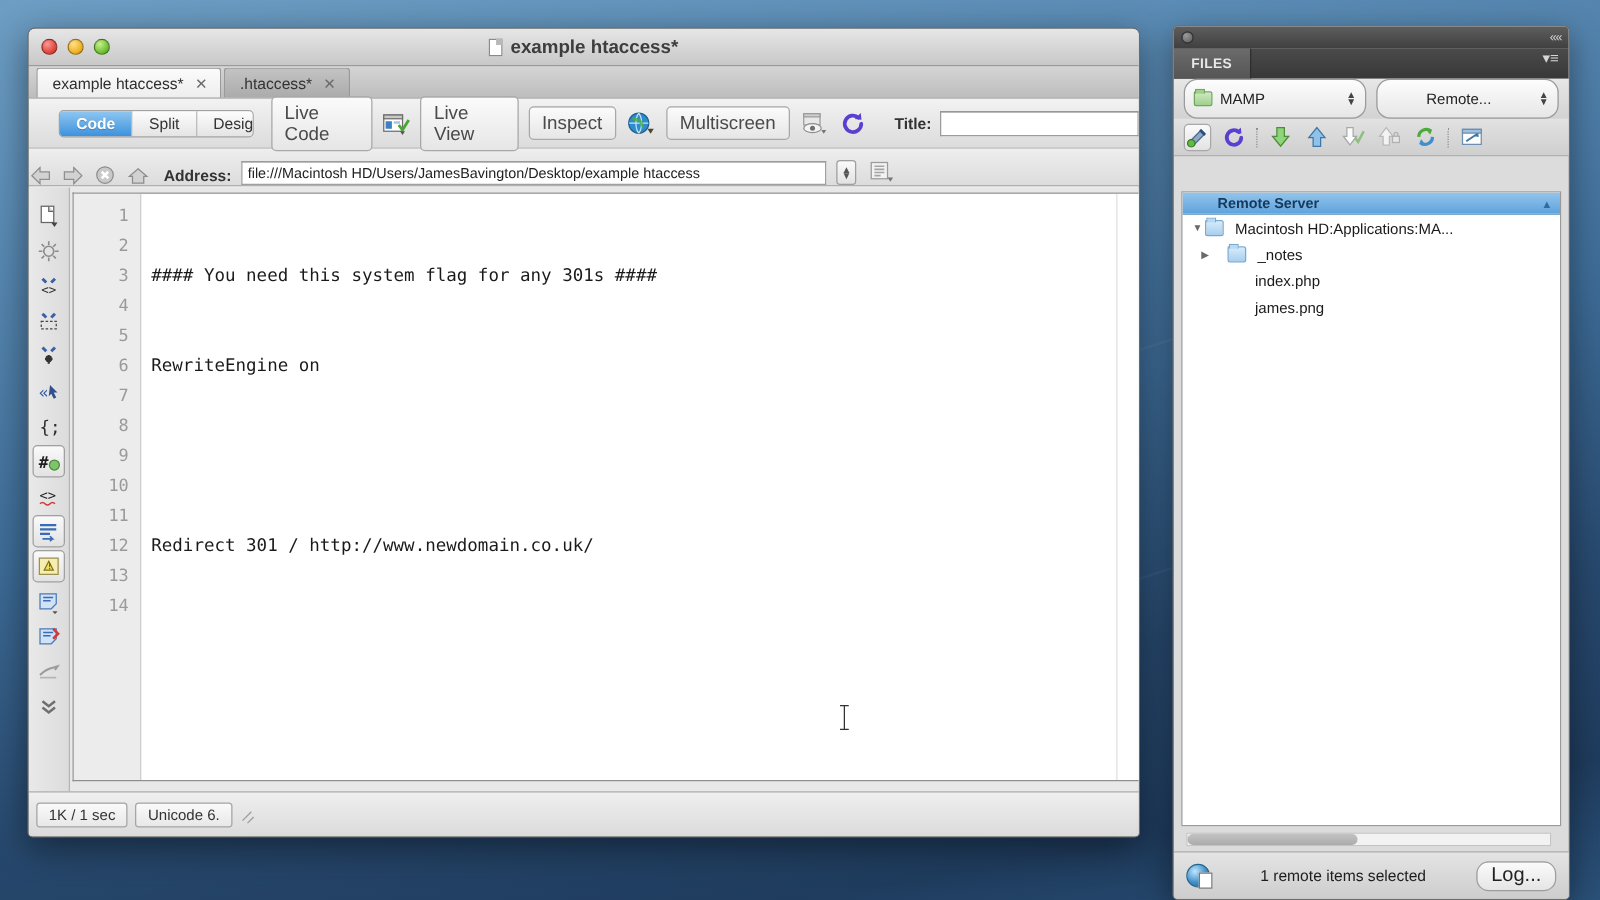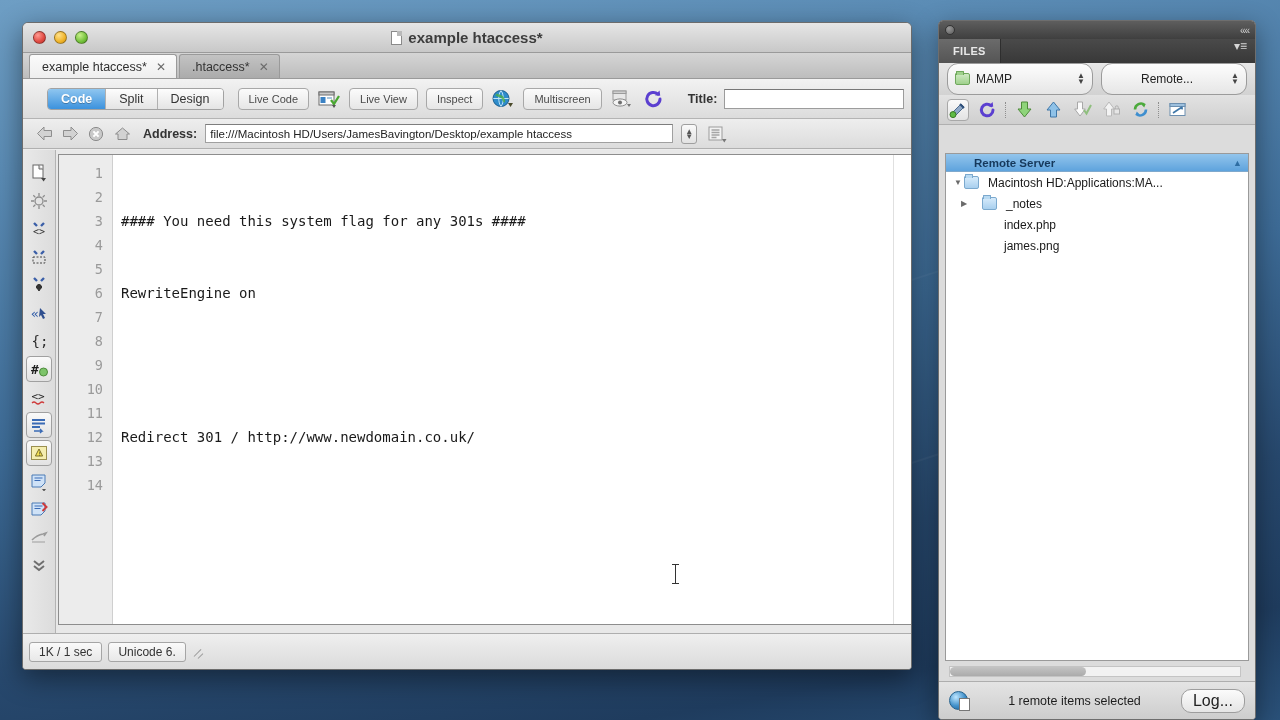--- a/index.html
+++ b/index.html
@@ -48,28 +48,28 @@
   .dtab.active { background: linear-gradient(180deg,#fbfbfb,#eeeeee); }
   .dtab.inactive { background: linear-gradient(180deg,#c3c3c3,#ababab); color:#333;}
   .tab-x { font-size:12px; color:#6a6a6a; }
 
   
   .tb1 { height:40px; background:linear-gradient(180deg,#f2f2f2,#dcdcdc); border-bottom:1px solid #b4b4b4; display:flex; align-items:center; padding-left:24px; gap:0;}
   .seg { display:flex; border:1px solid #a2a2a2; border-radius:4px; overflow:hidden; margin-right:14px;}
   .seg > div { padding:3px 13px; font-size:12.5px; color:#333; background:linear-gradient(180deg,#fdfdfd,#e4e4e4); border-right:1px solid #b0b0b0;}
   .seg > div:last-child{border-right:none;}
   .seg > div.sel { background:linear-gradient(180deg,#8fc6f0,#3c92dd); color:#fff; font-weight:bold; text-shadow:0 1px 0 rgba(0,0,0,.25);}
-  .tbtn { padding:4px 10px; font-size:11px; color:#4a4a4a; border:1px solid #a8a8a8; border-radius:4px;
+  .tbtn { padding:4px 10px; font-size:15px; color:#4a4a4a; border:1px solid #a8a8a8; border-radius:4px;
     background:linear-gradient(180deg,#fbfbfb,#e6e6e6); margin-right:8px;}
   .icon-btn { width:24px;height:22px; margin-right:8px; display:flex;align-items:center;justify-content:center;}
   .title-label{font-size:12.5px;font-weight:bold;color:#333;margin-left:14px;margin-right:7px;}
   .title-input{height:20px;width:180px;background:#fff;border:1px solid #9c9c9c;border-top-color:#777;}
 
   
-  .tb2 { height:30px; background:linear-gradient(180deg,#eeeeee,#dcdcdc); border-bottom:1px solid #b0b0b0; display:flex;align-items:center;padding-left:12px;gap:8px;}
+  .tb2 { height:30px; background:linear-gradient(180deg,#eeeeee,#dcdcdc); border-bottom:1px solid #b0b0b0; display:flex;align-items:flex-end;gap:8px;}
   .navicon{width:18px;height:16px;display:flex;align-items:center;justify-content:center;}
   .addr-label{font-size:12.5px;font-weight:bold;color:#333;margin-left:4px;}
   .addr-input{flex:0 0 auto;width:468px;height:19px;background:#fff;border:1px solid #a0a0a0;border-top-color:#7d7d7d;
     font-size:11.5px;color:#222;padding:0 4px; line-height:18px; white-space:nowrap; overflow:hidden;}
   .mini-btn{width:16px;height:20px;border:1px solid #9f9f9f;border-radius:3px;background:linear-gradient(180deg,#fafafa,#e2e2e2);
     display:flex;align-items:center;justify-content:center;font-size:8px;color:#555;flex-direction:column;line-height:5px;}
 
   
   .edit-body { position:absolute; left:0; right:0; top:127px; bottom:36px; display:flex; background:#e8e8e8;}
   .codingbar { width:33px; background:linear-gradient(90deg,#e9e9e9,#dcdcdc); border-right:1px solid #b3b3b3;

